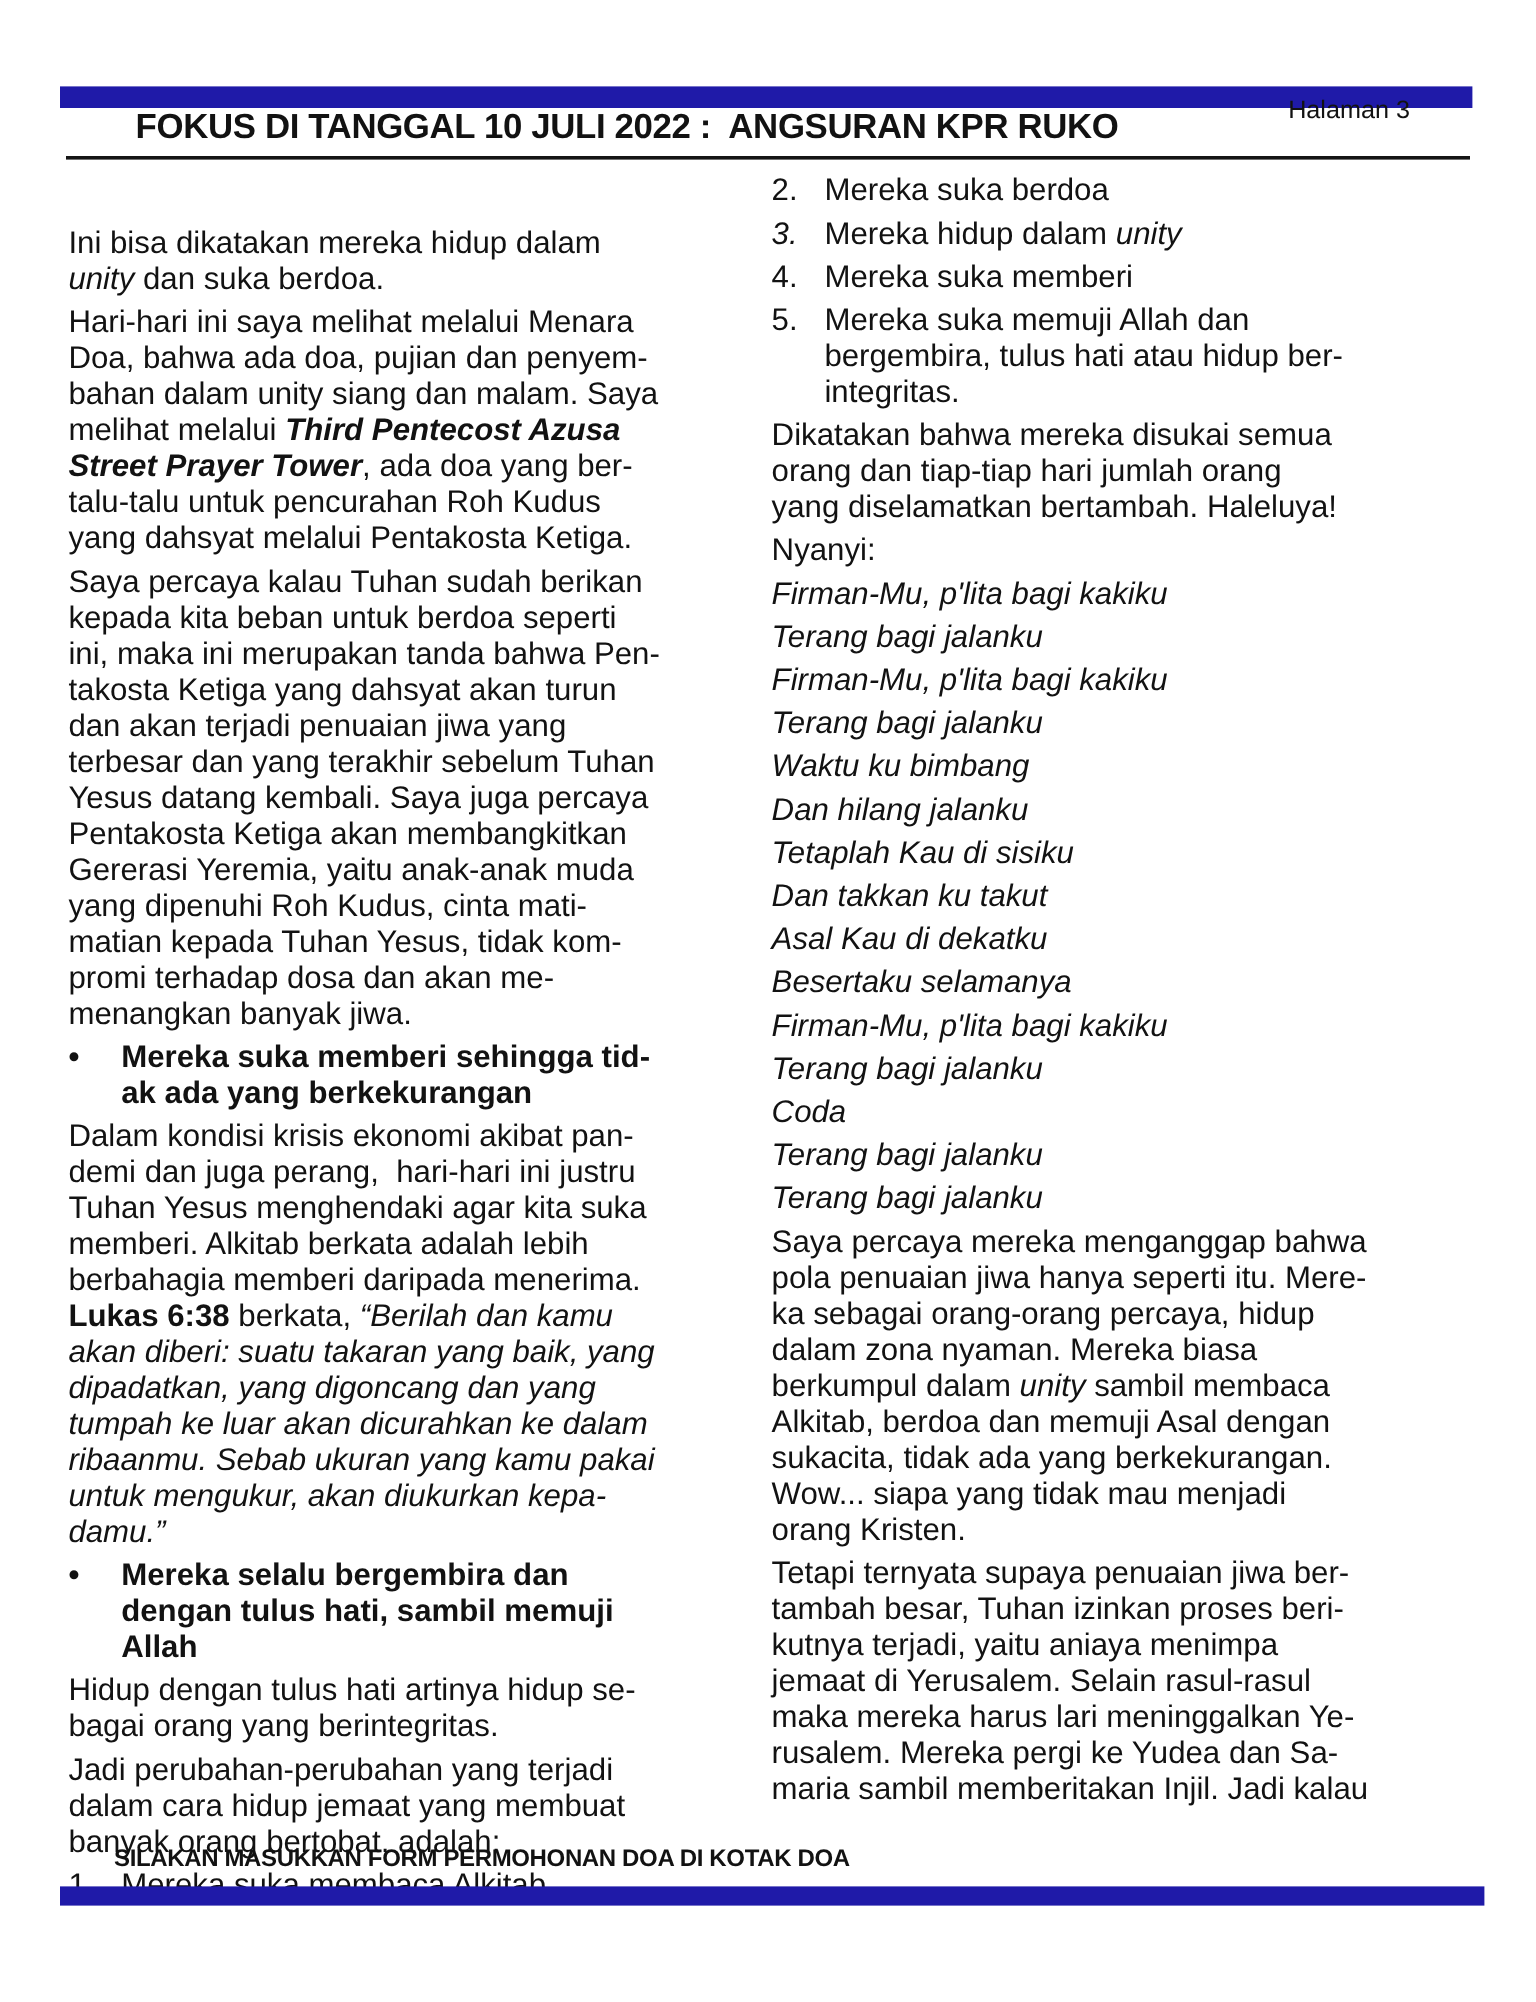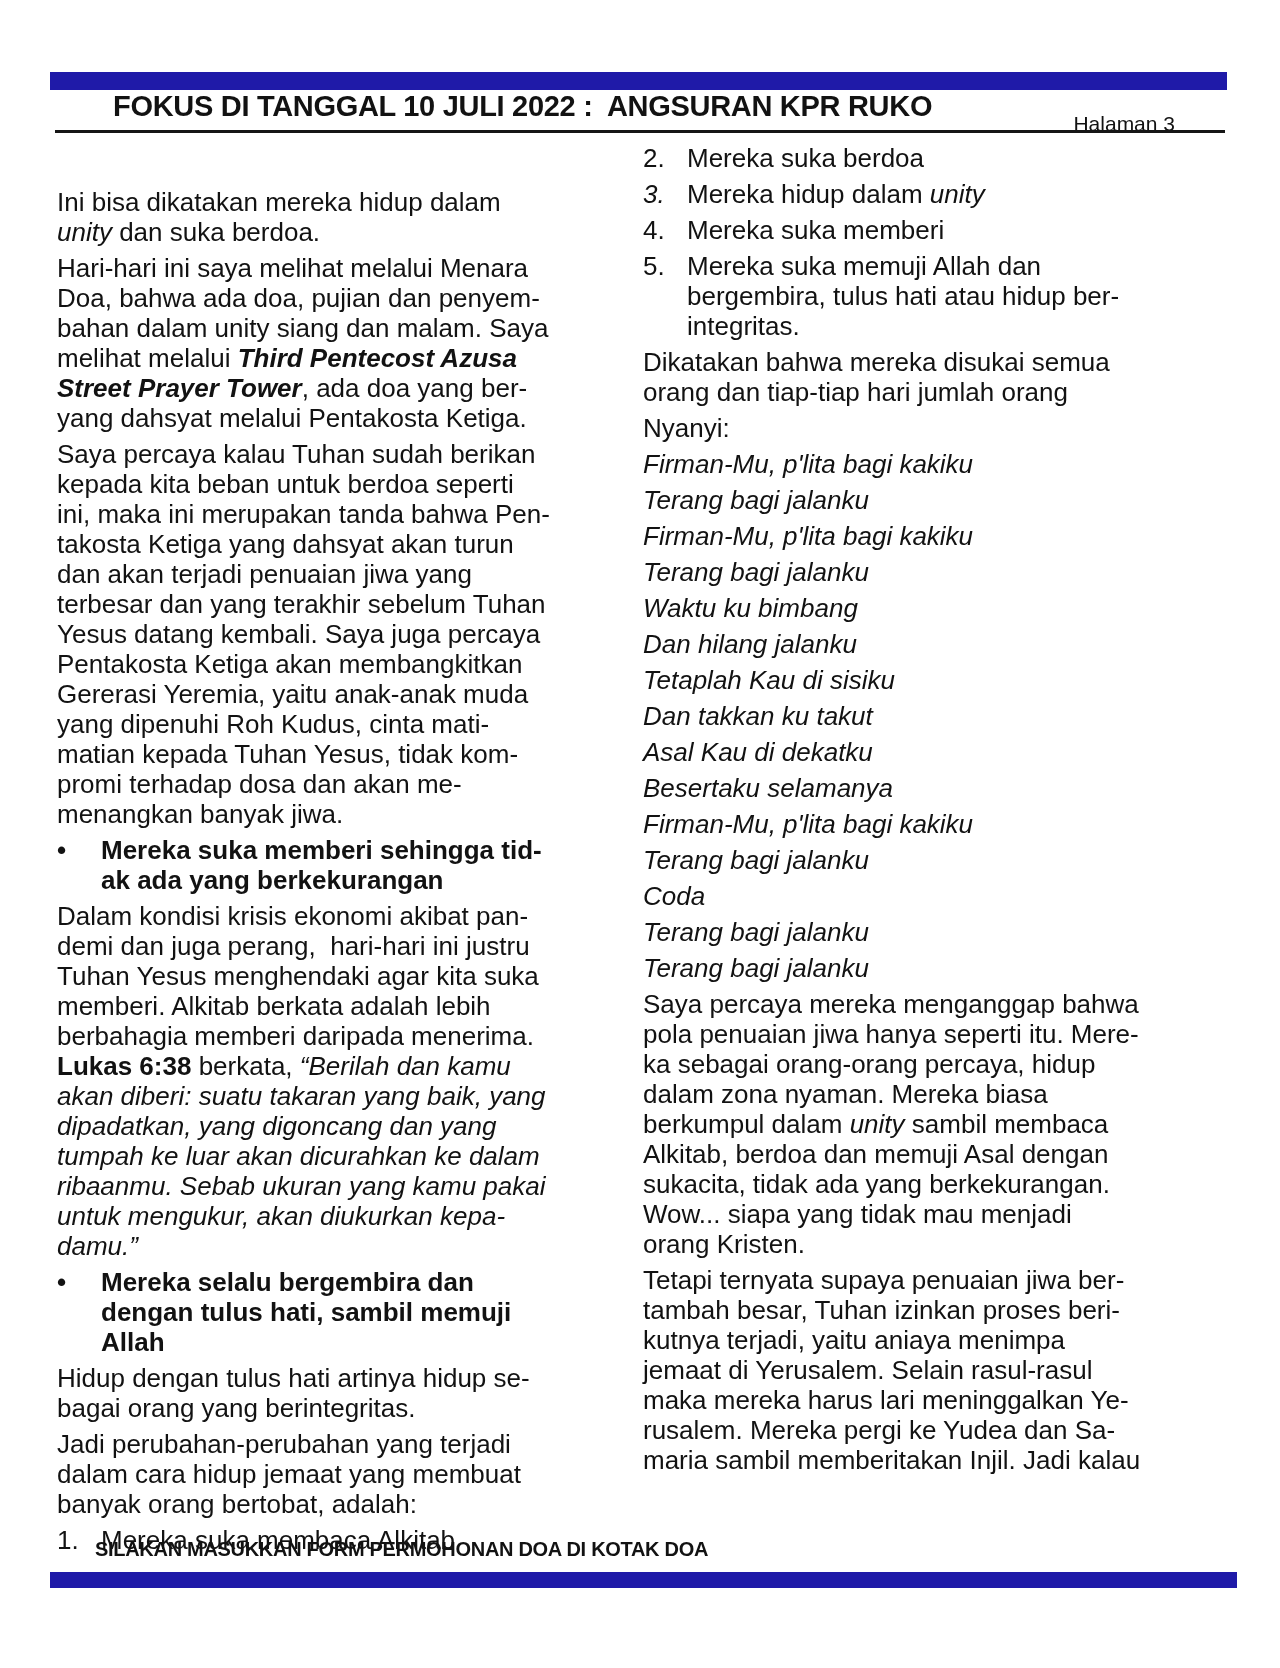--- a/index.html
+++ b/index.html
@@ -1,20 +1,20 @@
 <!DOCTYPE html>
 <html style="--accent: #1f1aa8;"><head>
 <meta charset="utf-8">
 <style>
   html,body{margin:0;padding:0;background:#fff;}
   .page{position:relative;width:1237px;height:1668px;background:#ffffff;overflow:hidden;
         font-family:"Liberation Sans","DejaVu Sans",sans-serif;color:#121212;}
   .topbar{position:absolute;left:50px;top:72px;width:1177px;height:18px;background:var(--accent,#1f1aa8);}
   .header-title{position:absolute;left:113px;top:90px;font-size:29px;font-weight:700;letter-spacing:-0.3px;white-space:pre;}
-  .page-label{position:absolute;top:112px;right:62px;font-size:21px;font-weight:400;}
+  .page-label{position:absolute;top:80px;right:62px;font-size:21px;font-weight:400;}
   .header-rule{position:absolute;left:55px;top:130px;width:1170px;height:3px;background:#151515;}
   .col{position:absolute;top:143px;font-size:26px;line-height:30px;}
   .col-left{left:57px;width:560px;margin-top:44px;}
   .col-right{left:643px;width:590px;}
   .blk{margin:0 0 6px 0;}
   .li{display:flex;}
   .marker{flex:0 0 44px;}
   .content{flex:1;}
   .tline{white-space:pre-wrap;}
   .s-n{font-weight:400;font-style:normal;}
@@ -37,20 +37,21 @@
       <div class="blk">
         <div class="tline"><span class="s-n">Ini bisa dikatakan mereka hidup dalam</span></div>
         <div class="tline"><span class="s-i">unity</span><span class="s-n"> dan suka berdoa.</span></div>
       </div>
       <div class="blk">
         <div class="tline"><span class="s-n">Hari-hari ini saya melihat melalui Menara</span></div>
         <div class="tline"><span class="s-n">Doa, bahwa ada doa, pujian dan penyem-</span></div>
         <div class="tline"><span class="s-n">bahan dalam unity siang dan malam. Saya</span></div>
         <div class="tline"><span class="s-n">melihat melalui </span><span class="s-bi">Third Pentecost Azusa</span></div>
         <div class="tline"><span class="s-bi">Street Prayer Tower</span><span class="s-n">, ada doa yang ber-</span></div>
+        <div class="tline"><span class="s-n">talu-talu untuk pencurahan Roh Kudus</span></div>
         <div class="tline"><span class="s-n">yang dahsyat melalui Pentakosta Ketiga.</span></div>
       </div>
       <div class="blk">
         <div class="tline"><span class="s-n">Saya percaya kalau Tuhan sudah berikan</span></div>
         <div class="tline"><span class="s-n">kepada kita beban untuk berdoa seperti</span></div>
         <div class="tline"><span class="s-n">ini, maka ini merupakan tanda bahwa Pen-</span></div>
         <div class="tline"><span class="s-n">takosta Ketiga yang dahsyat akan turun</span></div>
         <div class="tline"><span class="s-n">dan akan terjadi penuaian jiwa yang</span></div>
         <div class="tline"><span class="s-n">terbesar dan yang terakhir sebelum Tuhan</span></div>
         <div class="tline"><span class="s-n">Yesus datang kembali. Saya juga percaya</span></div>
@@ -129,20 +130,21 @@
         <span class="marker s-n">5.</span>
         <div class="content">
           <div class="tline"><span class="s-n">Mereka suka memuji Allah dan</span></div>
           <div class="tline"><span class="s-n">bergembira, tulus hati atau hidup ber-</span></div>
           <div class="tline"><span class="s-n">integritas.</span></div>
         </div>
       </div>
       <div class="blk">
         <div class="tline"><span class="s-n">Dikatakan bahwa mereka disukai semua</span></div>
         <div class="tline"><span class="s-n">orang dan tiap-tiap hari jumlah orang</span></div>
+        <div class="tline"><span class="s-n">yang diselamatkan bertambah. Haleluya!</span></div>
       </div>
       <div class="blk">
         <div class="tline"><span class="s-n">Nyanyi:</span></div>
       </div>
       <div class="blk">
         <div class="tline"><span class="s-i">Firman-Mu, p'lita bagi kakiku</span></div>
       </div>
       <div class="blk">
         <div class="tline"><span class="s-i">Terang bagi jalanku</span></div>
       </div>

